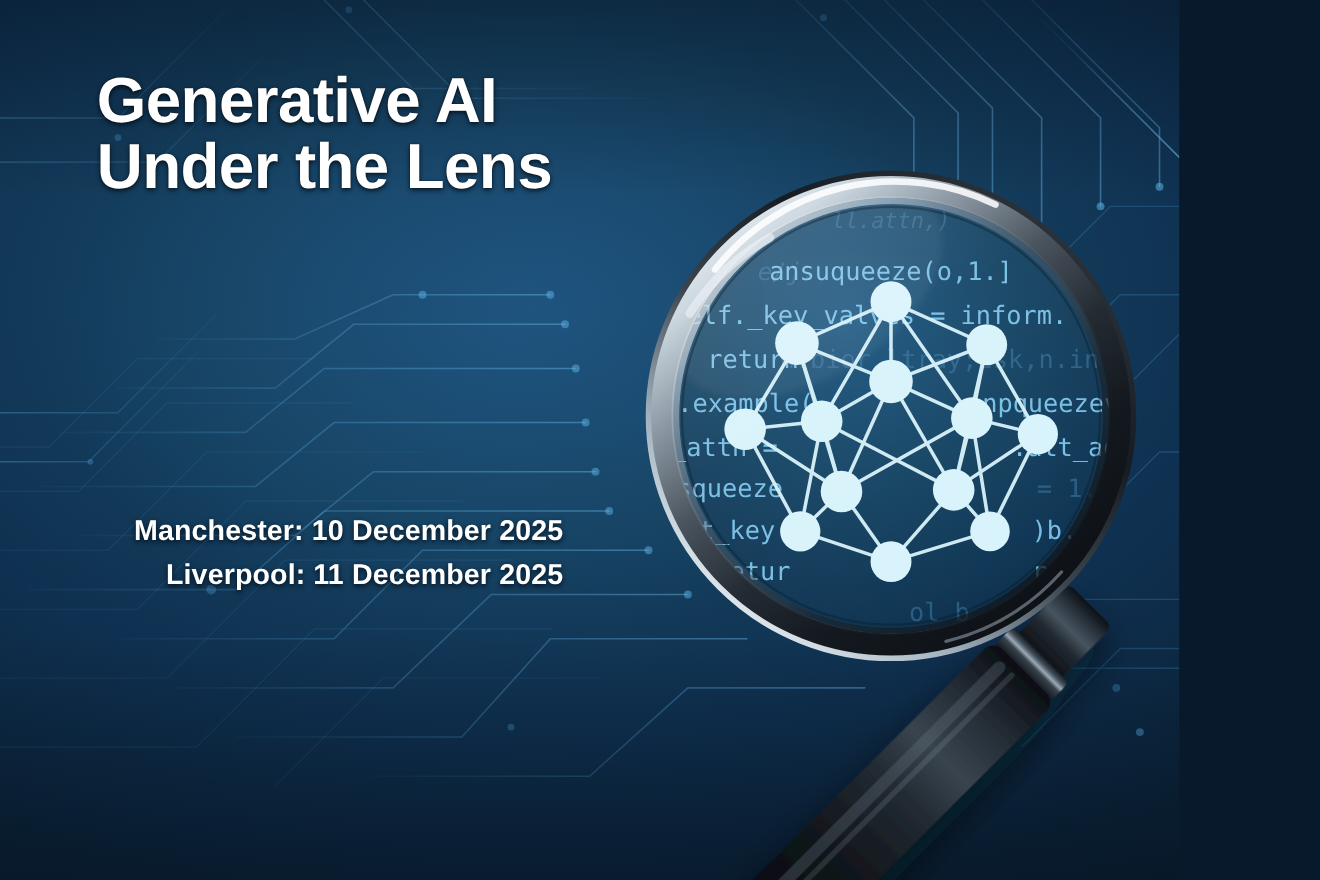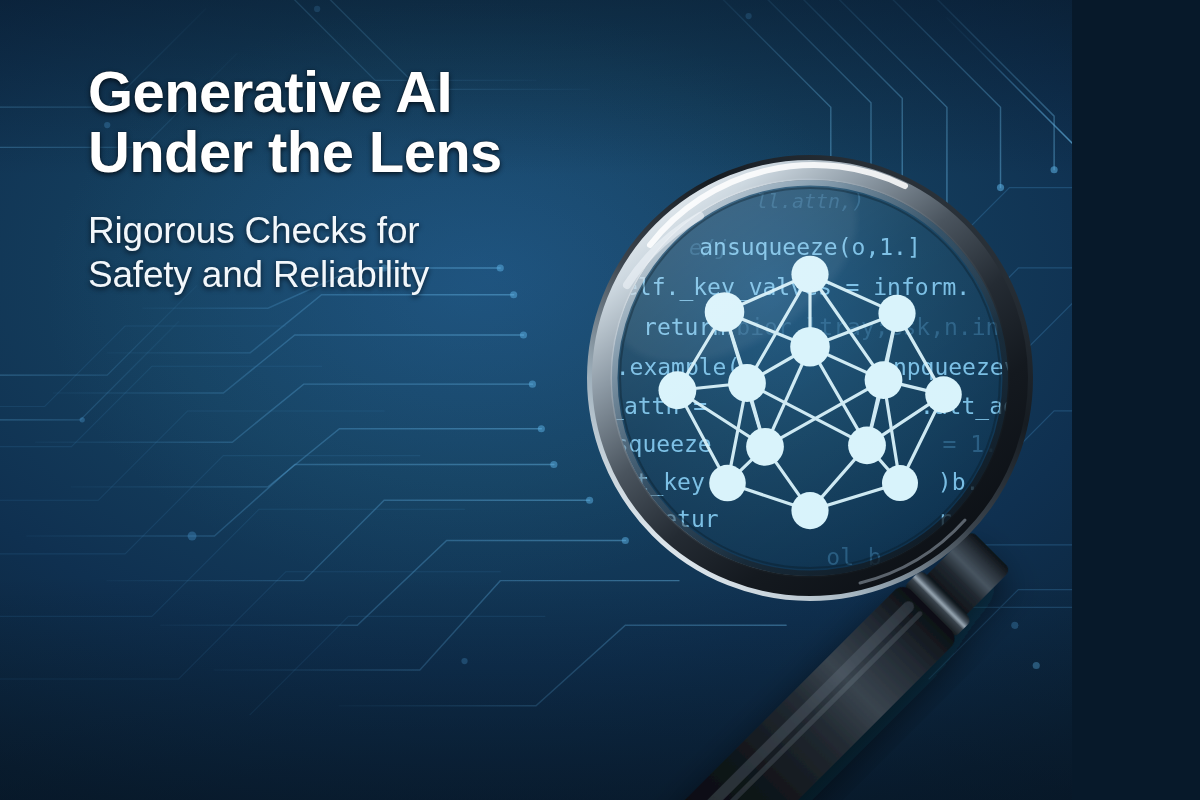--- a/index.html
+++ b/index.html
@@ -377,18 +377,20 @@
       <path d="M 650 245 A 208 208 0 0 1 905 186" fill="none" stroke="#ffffff" stroke-width="6" stroke-linecap="round" opacity="0.85"></path>
       <path d="M 627 285 A 208 208 0 0 1 700 216" fill="none" stroke="#eef4f8" stroke-width="8" stroke-linecap="round" opacity="0.6"></path>
 
       <path d="M 965 520 A 208 208 0 0 1 860 583" fill="none" stroke="#b9c6d2" stroke-width="3" stroke-linecap="round" opacity="0.45"></path>
     </g>
   </svg>
 
   <div class="copy">
     <div class="title">Generative AI
 Under the Lens</div>
-    <div class="subtitle">Rigorous Checks for
-Safety and Reliability</div>
   </div>
 
+  <div class="dates">
+    <div class="date-line">Manchester: 10 December 2025</div>
+    <div class="date-line">Liverpool: 11 December 2025</div>
+  </div>
 
 </div>
 
 </body></html>

